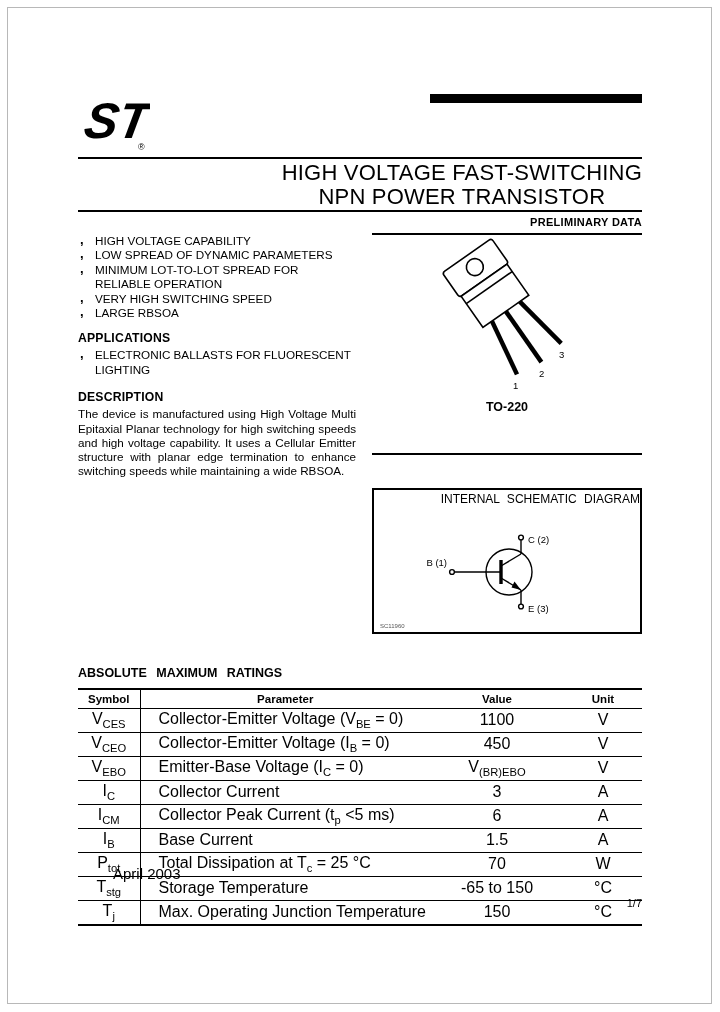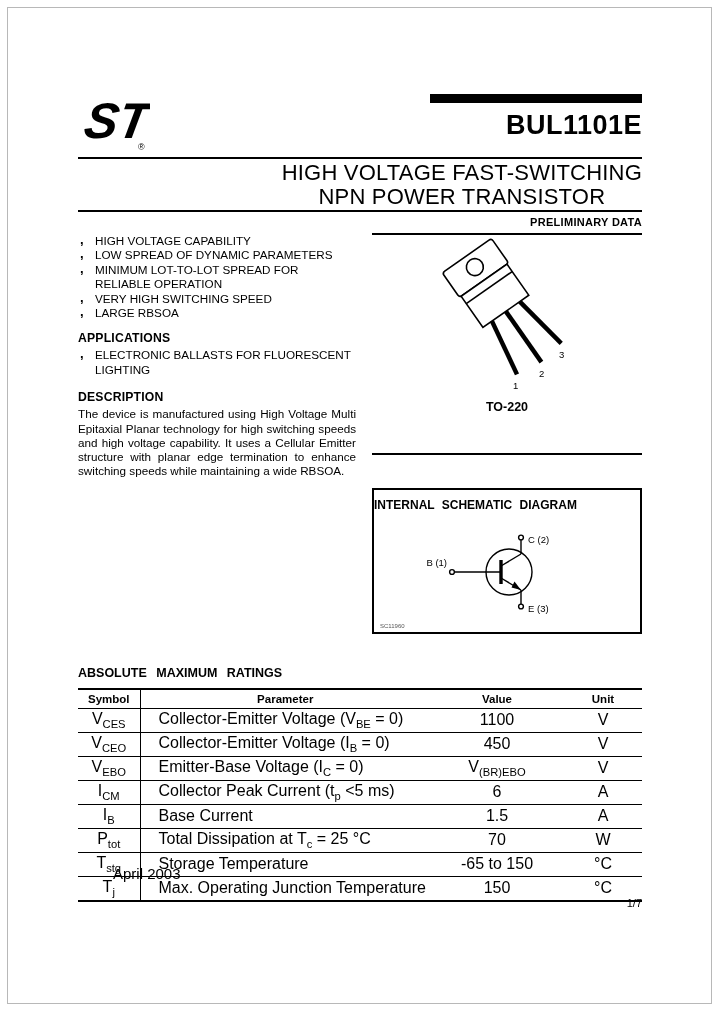--- a/index.html
+++ b/index.html
@@ -30,21 +30,21 @@
   .description-text { font-size:11.7px; line-height:14.3px; text-align:justify; margin-top:2px; }
 
   
   .package-box { position:absolute; left:372px; top:233px; width:270px; height:222px;
     border-top:2px solid #000; border-bottom:2px solid #000; }
   .package-figure { position:absolute; left:20px; top:2px; }
   .package-name { position:absolute; top:165px; left:0; width:100%; text-align:center;
     font-weight:bold; font-size:12.5px; }
   .schematic-box { position:absolute; left:372px; top:488px; width:270px; height:146px;
     border:2px solid #000; }
-  .schematic-title { text-align:left; font-weight:bold; font-size:12px; margin-top:8px; word-spacing:4px; }
+  .schematic-title { text-align:right; font-weight:normal; font-size:12px; margin-top:2px; word-spacing:4px; }
   .schematic-figure { position:absolute; left:25px; top:26px; }
   .schematic-code { position:absolute; left:6px; bottom:3px; font-size:6px; color:#555; }
 
   
   .ratings-heading { position:absolute; left:78px; top:666px; font-size:12.5px; font-weight:bold; word-spacing:6px; }
   .ratings-table { position:absolute; left:78px; top:688px; width:564px; border-collapse:collapse;
     border-top:2px solid #000; border-bottom:2px solid #000; }
   .ratings-table th { font-weight:bold; font-size:11.5px; padding:3px 4px; border-bottom:1.4px solid #000; text-align:center; }
   .ratings-table td { font-size:16px; padding:1.4px 4px; border-bottom:1px solid #000; }
   .ratings-table .col-symbol { text-align:center; border-right:1px solid #000; }
@@ -67,21 +67,20 @@
 
   <div class="logo">
     <svg width="76" height="58" viewBox="0 0 76 58">
       <g transform="skewX(-10)">
         <text x="16" y="44" font-size="50" font-weight="bold" font-style="italic" fill="#000">ST</text>
       </g>
       <text x="64" y="56" font-size="9" fill="#000">®</text>
     </svg>
   </div>
   <div class="top-bar"></div>
-  <div class="part-number">BUL1101E</div>
   <div class="rule rule-1"></div>
   <div class="main-title">
     <div>HIGH VOLTAGE FAST-SWITCHING</div>
     <div>NPN POWER TRANSISTOR</div>
   </div>
   <div class="rule rule-2"></div>
   <div class="preliminary">PRELIMINARY DATA</div>
 
   <div class="left-col">
     <ul class="plain">
@@ -175,20 +174,26 @@
           <td class="col-value">450</td>
           <td class="col-unit">V</td>
         </tr>
         <tr>
           <td class="col-symbol">V<sub>EBO</sub></td>
           <td class="col-param">Emitter-Base Voltage (I<sub>C</sub> = 0)</td>
           <td class="col-value">V<sub>(BR)EBO</sub></td>
           <td class="col-unit">V</td>
         </tr>
         <tr>
+          <td class="col-symbol">I<sub>C</sub></td>
+          <td class="col-param">Collector Current</td>
+          <td class="col-value">3</td>
+          <td class="col-unit">A</td>
+        </tr>
+        <tr>
           <td class="col-symbol">I<sub>CM</sub></td>
           <td class="col-param">Collector Peak Current (t<sub>p</sub> &lt;5 ms)</td>
           <td class="col-value">6</td>
           <td class="col-unit">A</td>
         </tr>
         <tr>
           <td class="col-symbol">I<sub>B</sub></td>
           <td class="col-param">Base Current</td>
           <td class="col-value">1.5</td>
           <td class="col-unit">A</td>

